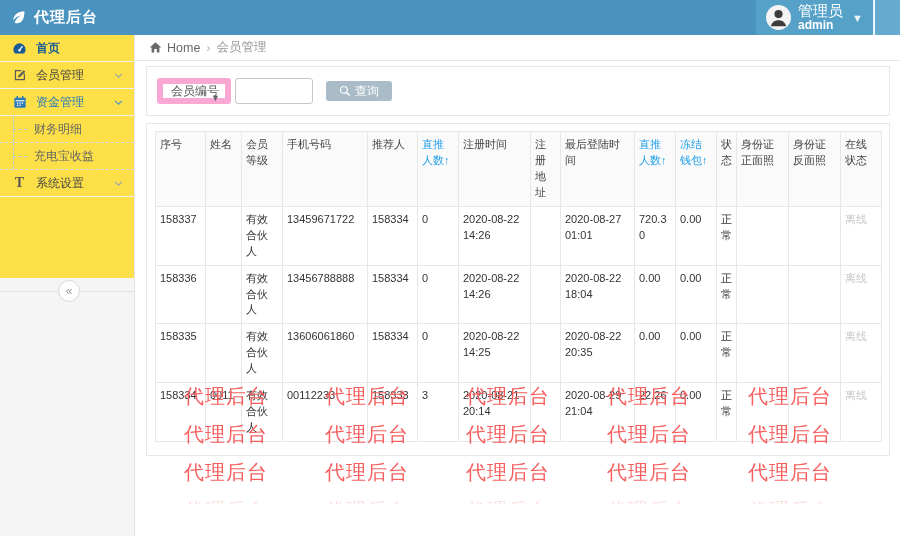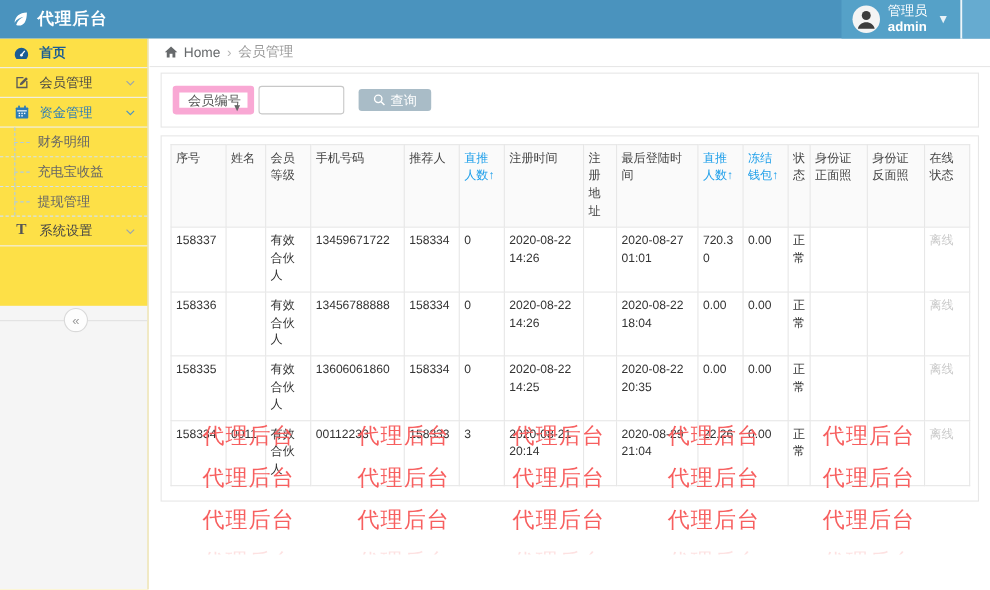--- a/index.html
+++ b/index.html
@@ -6,21 +6,21 @@
   html,body { width:900px; height:536px; overflow:hidden; }
   body { font-family:"Liberation Sans","DejaVu Sans",sans-serif; font-size:12px; color:#333; background:#fff; position:relative; }
 
   
   .navbar { position:absolute; left:0; top:0; width:900px; height:35px; background:#4a93be; z-index:30; }
   .logo { position:absolute; left:10px; top:0; height:35px; display:flex; align-items:center; gap:7px; color:#fff; }
   .logo-title { font-size:15px; font-weight:700; letter-spacing:1px; }
   .user-chip { position:absolute; right:27px; top:0; height:35px; display:flex; align-items:center; gap:7px; background:#55a1c8; padding:0 10px; cursor:pointer; }
   .avatar { width:25px; height:25px; border-radius:50%; background:#f4f4f4; display:flex; align-items:center; justify-content:center; overflow:hidden; }
   .user-texts { display:flex; flex-direction:column; line-height:1.1; color:#fff; }
-  .user-role { font-size:12px; }
+  .user-role { font-size:15px; }
   .user-name { font-size:12px; font-weight:700; }
   .caret { color:#e8f2f8; font-size:11px; margin-left:2px; }
   .nav-divider { position:absolute; right:25px; top:0; width:2px; height:35px; background:#eef6fa; }
   .nav-corner { position:absolute; right:0; top:0; width:25px; height:35px; background:#66abd0; }
 
   
   .sidebar { position:absolute; left:0; top:35px; width:135px; height:501px; background:#fde047; border-right:1px solid #e3e3e3; z-index:20; }
   .side-item { height:27px; display:flex; align-items:center; padding:0 10px 0 12px; gap:9px; cursor:pointer; border-bottom:1px solid #f0f0f0; color:#464646; }
   .side-item .s-label { flex:1; }
   .side-item.home { color:#1a5c94; font-weight:700; }
@@ -146,23 +146,20 @@
         </svg>
     </span>
   </div>
 
   <div class="submenu">
     <div class="sub-item">
         <span>财务明细</span>
       </div>
     <div class="sub-item">
         <span>充电宝收益</span>
-      </div>
-    <div class="sub-item">
-        <span>提现管理</span>
       </div>
   </div>
 
   <div class="side-item">
     <span class="s-icon">
         <span class="t-icon">T</span>
       </span>
     <span class="s-label">系统设置</span>
     <span class="chev">
       <svg width="11" height="11" viewBox="0 0 16 16">

